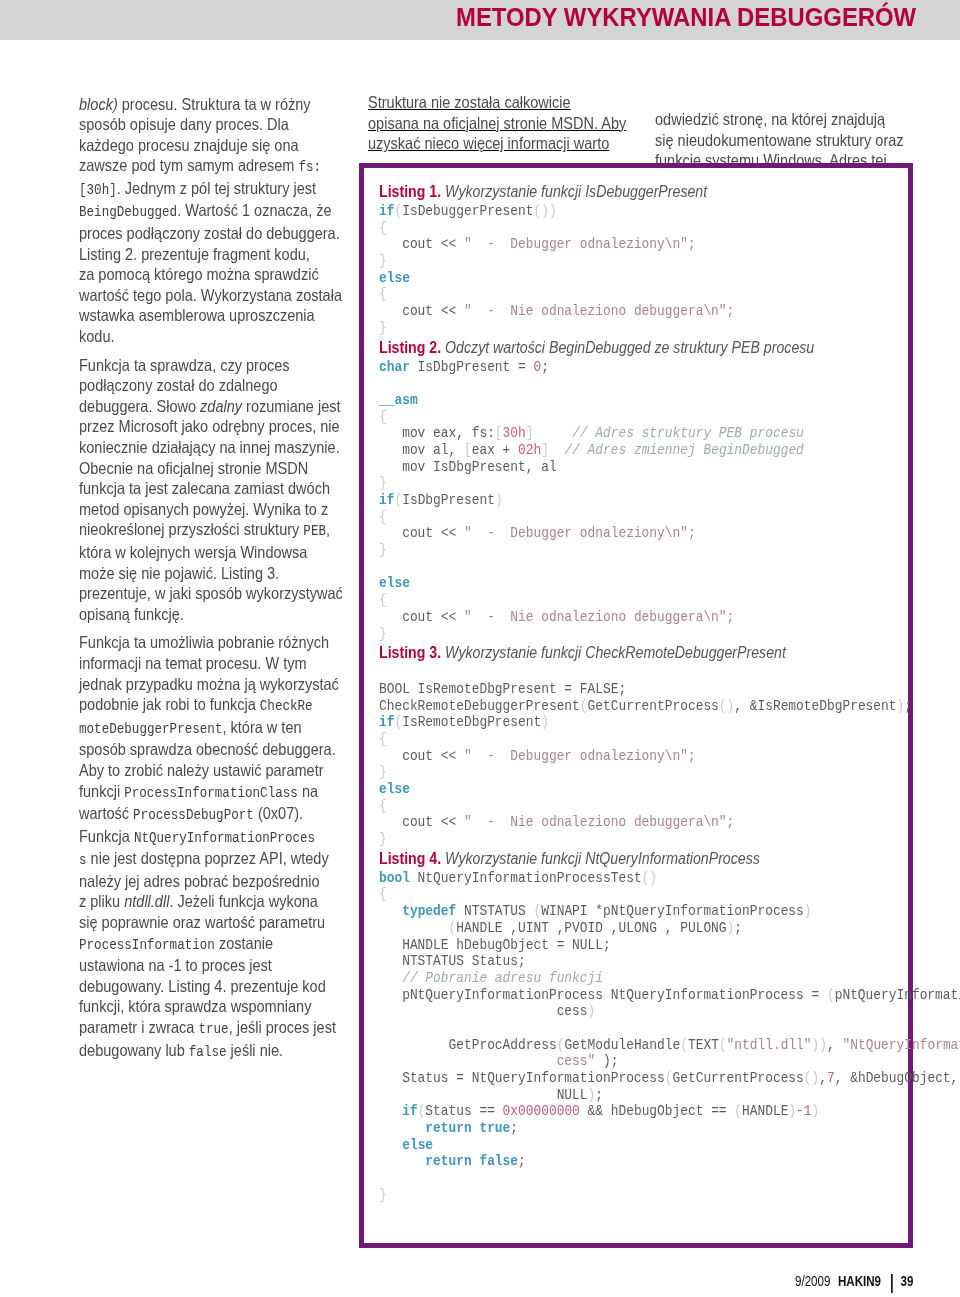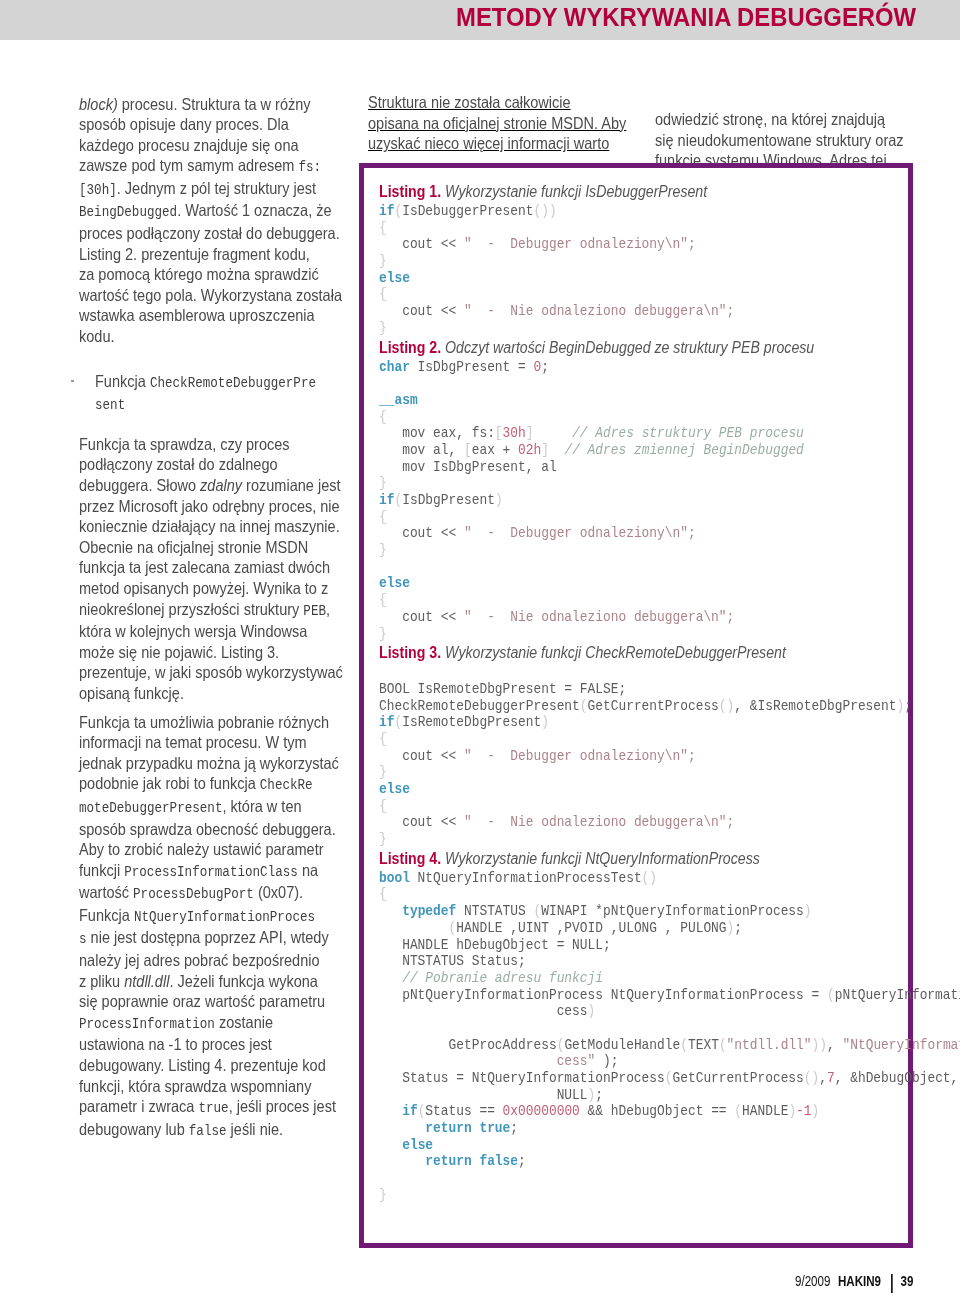--- a/index.html
+++ b/index.html
@@ -61,27 +61,20 @@
         <div class="ln"><span>każdego procesu znajduje się ona</span></div>
         <div class="ln"><span>zawsze pod tym samym adresem </span><span class="mono">fs:</span></div>
         <div class="ln"><span class="mono">[30h]</span><span>. Jednym z pól tej struktury jest</span></div>
         <div class="ln"><span class="mono">BeingDebugged</span><span>. Wartość 1 oznacza, że</span></div>
         <div class="ln"><span>proces podłączony został do debuggera.</span></div>
         <div class="ln"><span>Listing 2. prezentuje fragment kodu,</span></div>
         <div class="ln"><span>za pomocą którego można sprawdzić</span></div>
         <div class="ln"><span>wartość tego pola. Wykorzystana została</span></div>
         <div class="ln"><span>wstawka asemblerowa uproszczenia</span></div>
         <div class="ln"><span>kodu.</span></div>
-      </div>
-      <div class="bullet">
-        <span class="dot"></span>
-        <div class="btxt">
-          <div class="ln"><span>Funkcja </span><span class="mono">CheckRemoteDebuggerPre</span></div>
-          <div class="ln"><span class="mono">sent</span></div>
-        </div>
       </div>
       <div class="p">
         <div class="ln"><span>Funkcja ta sprawdza, czy proces</span></div>
         <div class="ln"><span>podłączony został do zdalnego</span></div>
         <div class="ln"><span>debuggera. Słowo </span><span class="ital">zdalny</span><span> rozumiane jest</span></div>
         <div class="ln"><span>przez Microsoft jako odrębny proces, nie</span></div>
         <div class="ln"><span>koniecznie działający na innej maszynie.</span></div>
         <div class="ln"><span>Obecnie na oficjalnej stronie MSDN</span></div>
         <div class="ln"><span>funkcja ta jest zalecana zamiast dwóch</span></div>
         <div class="ln"><span>metod opisanych powyżej. Wynika to z</span></div>

